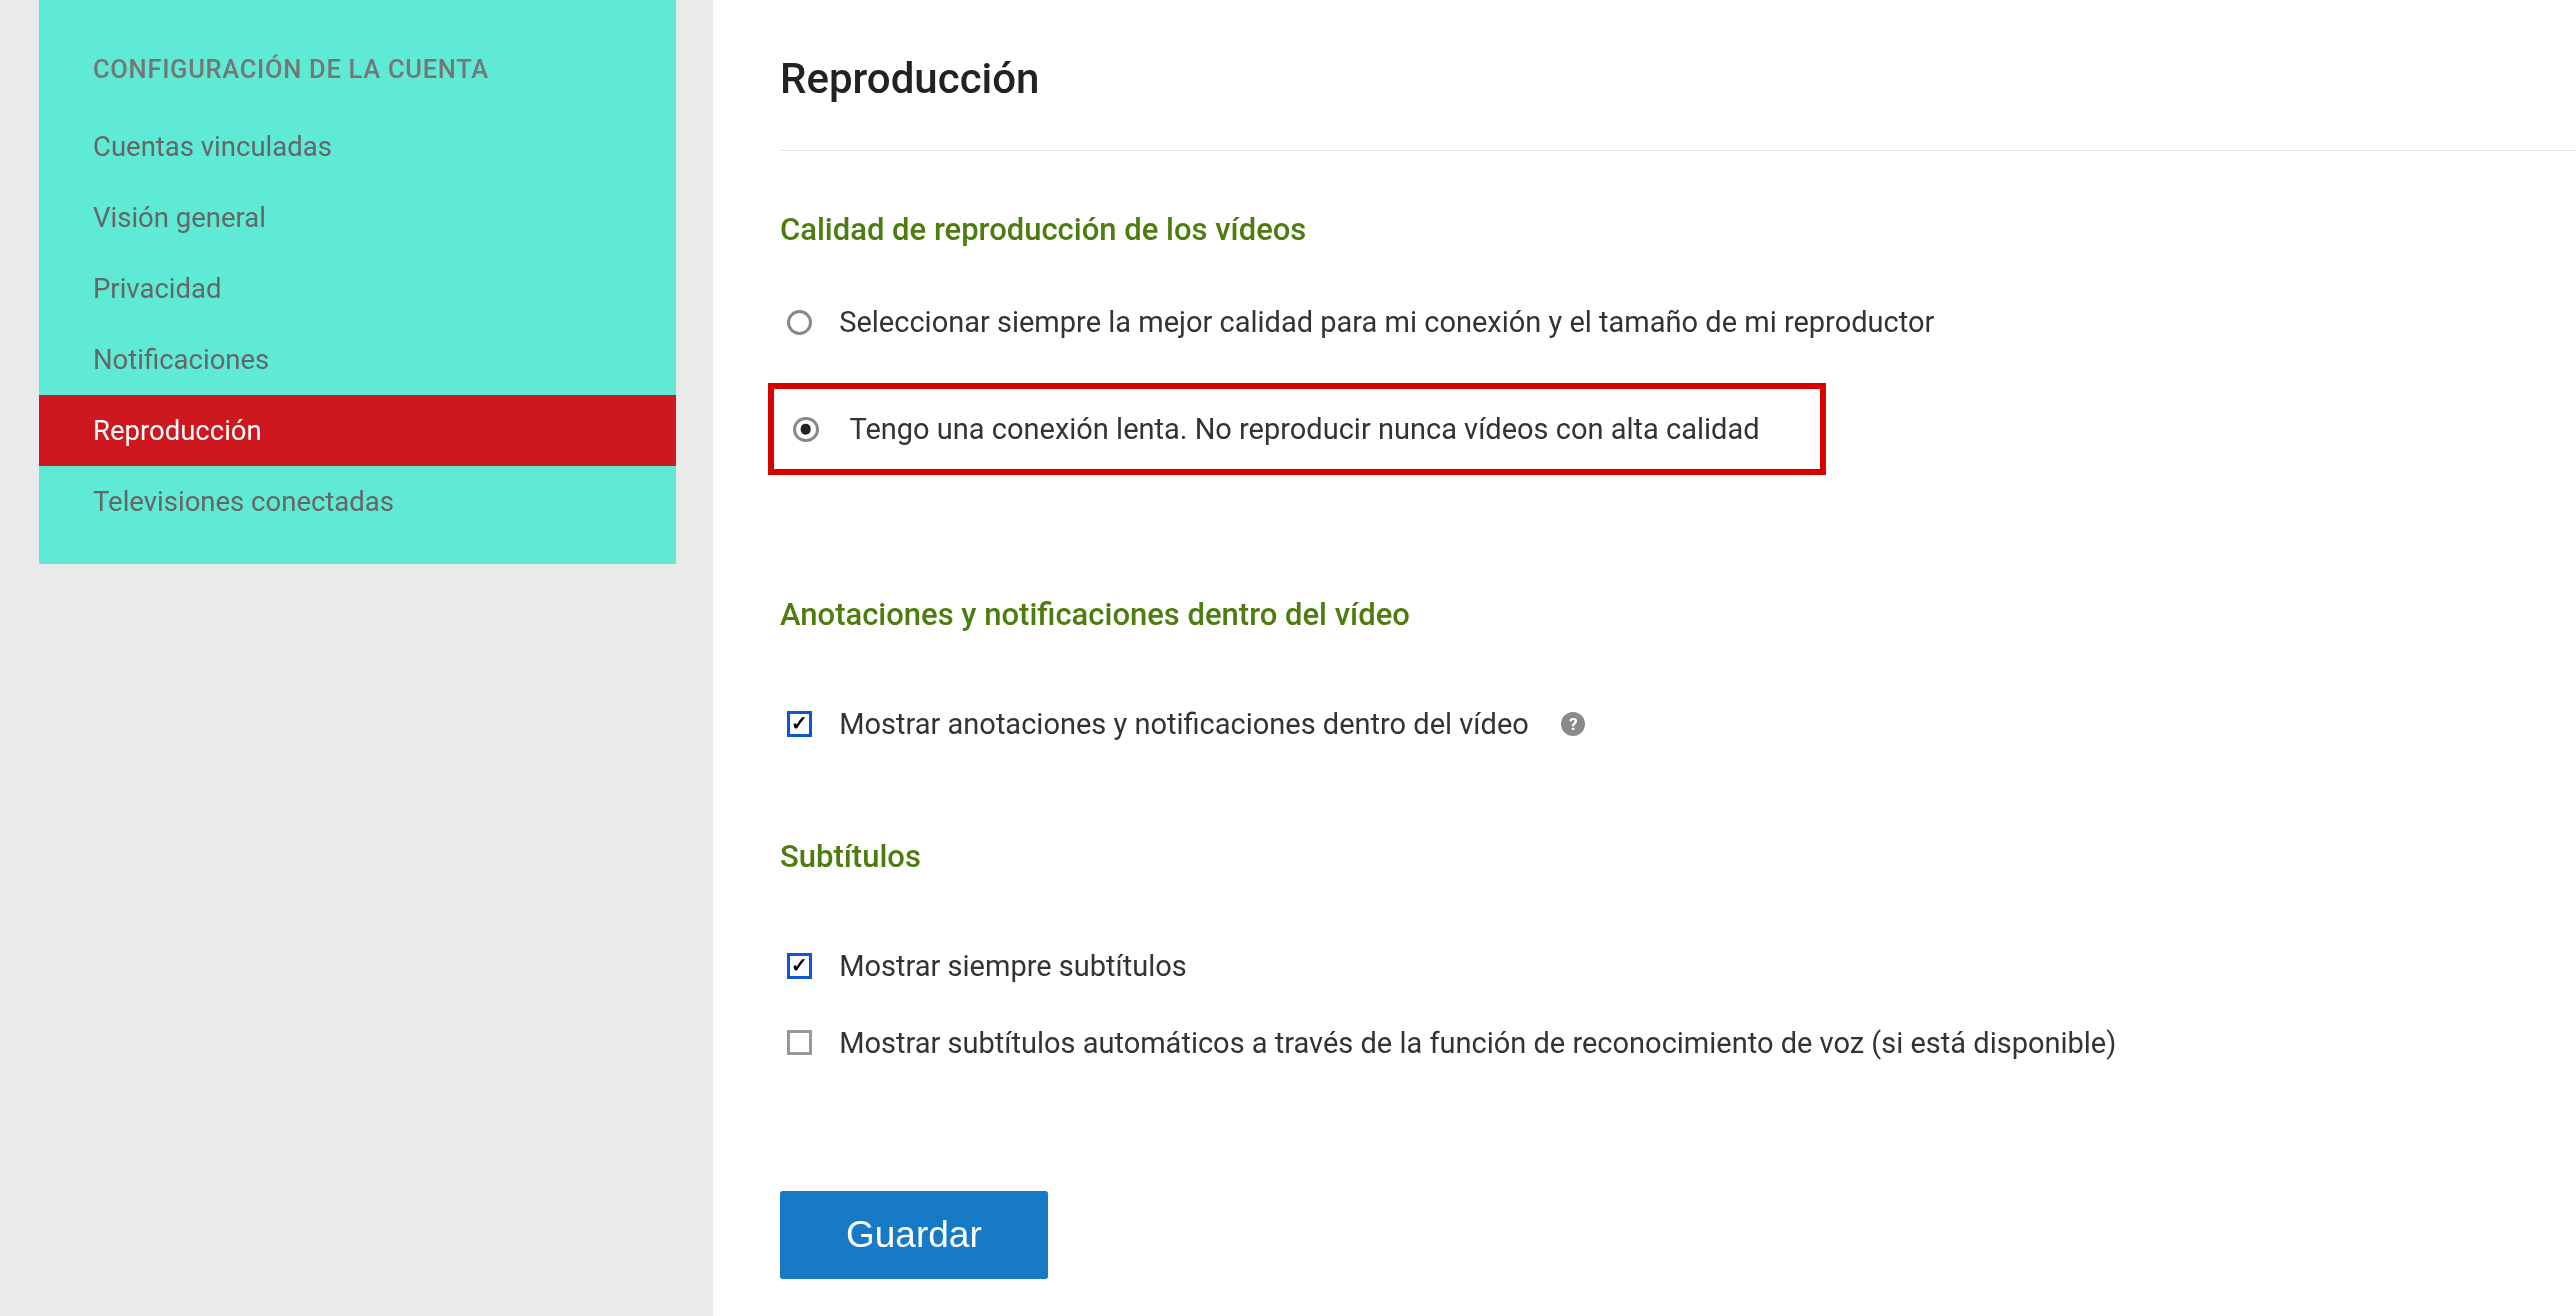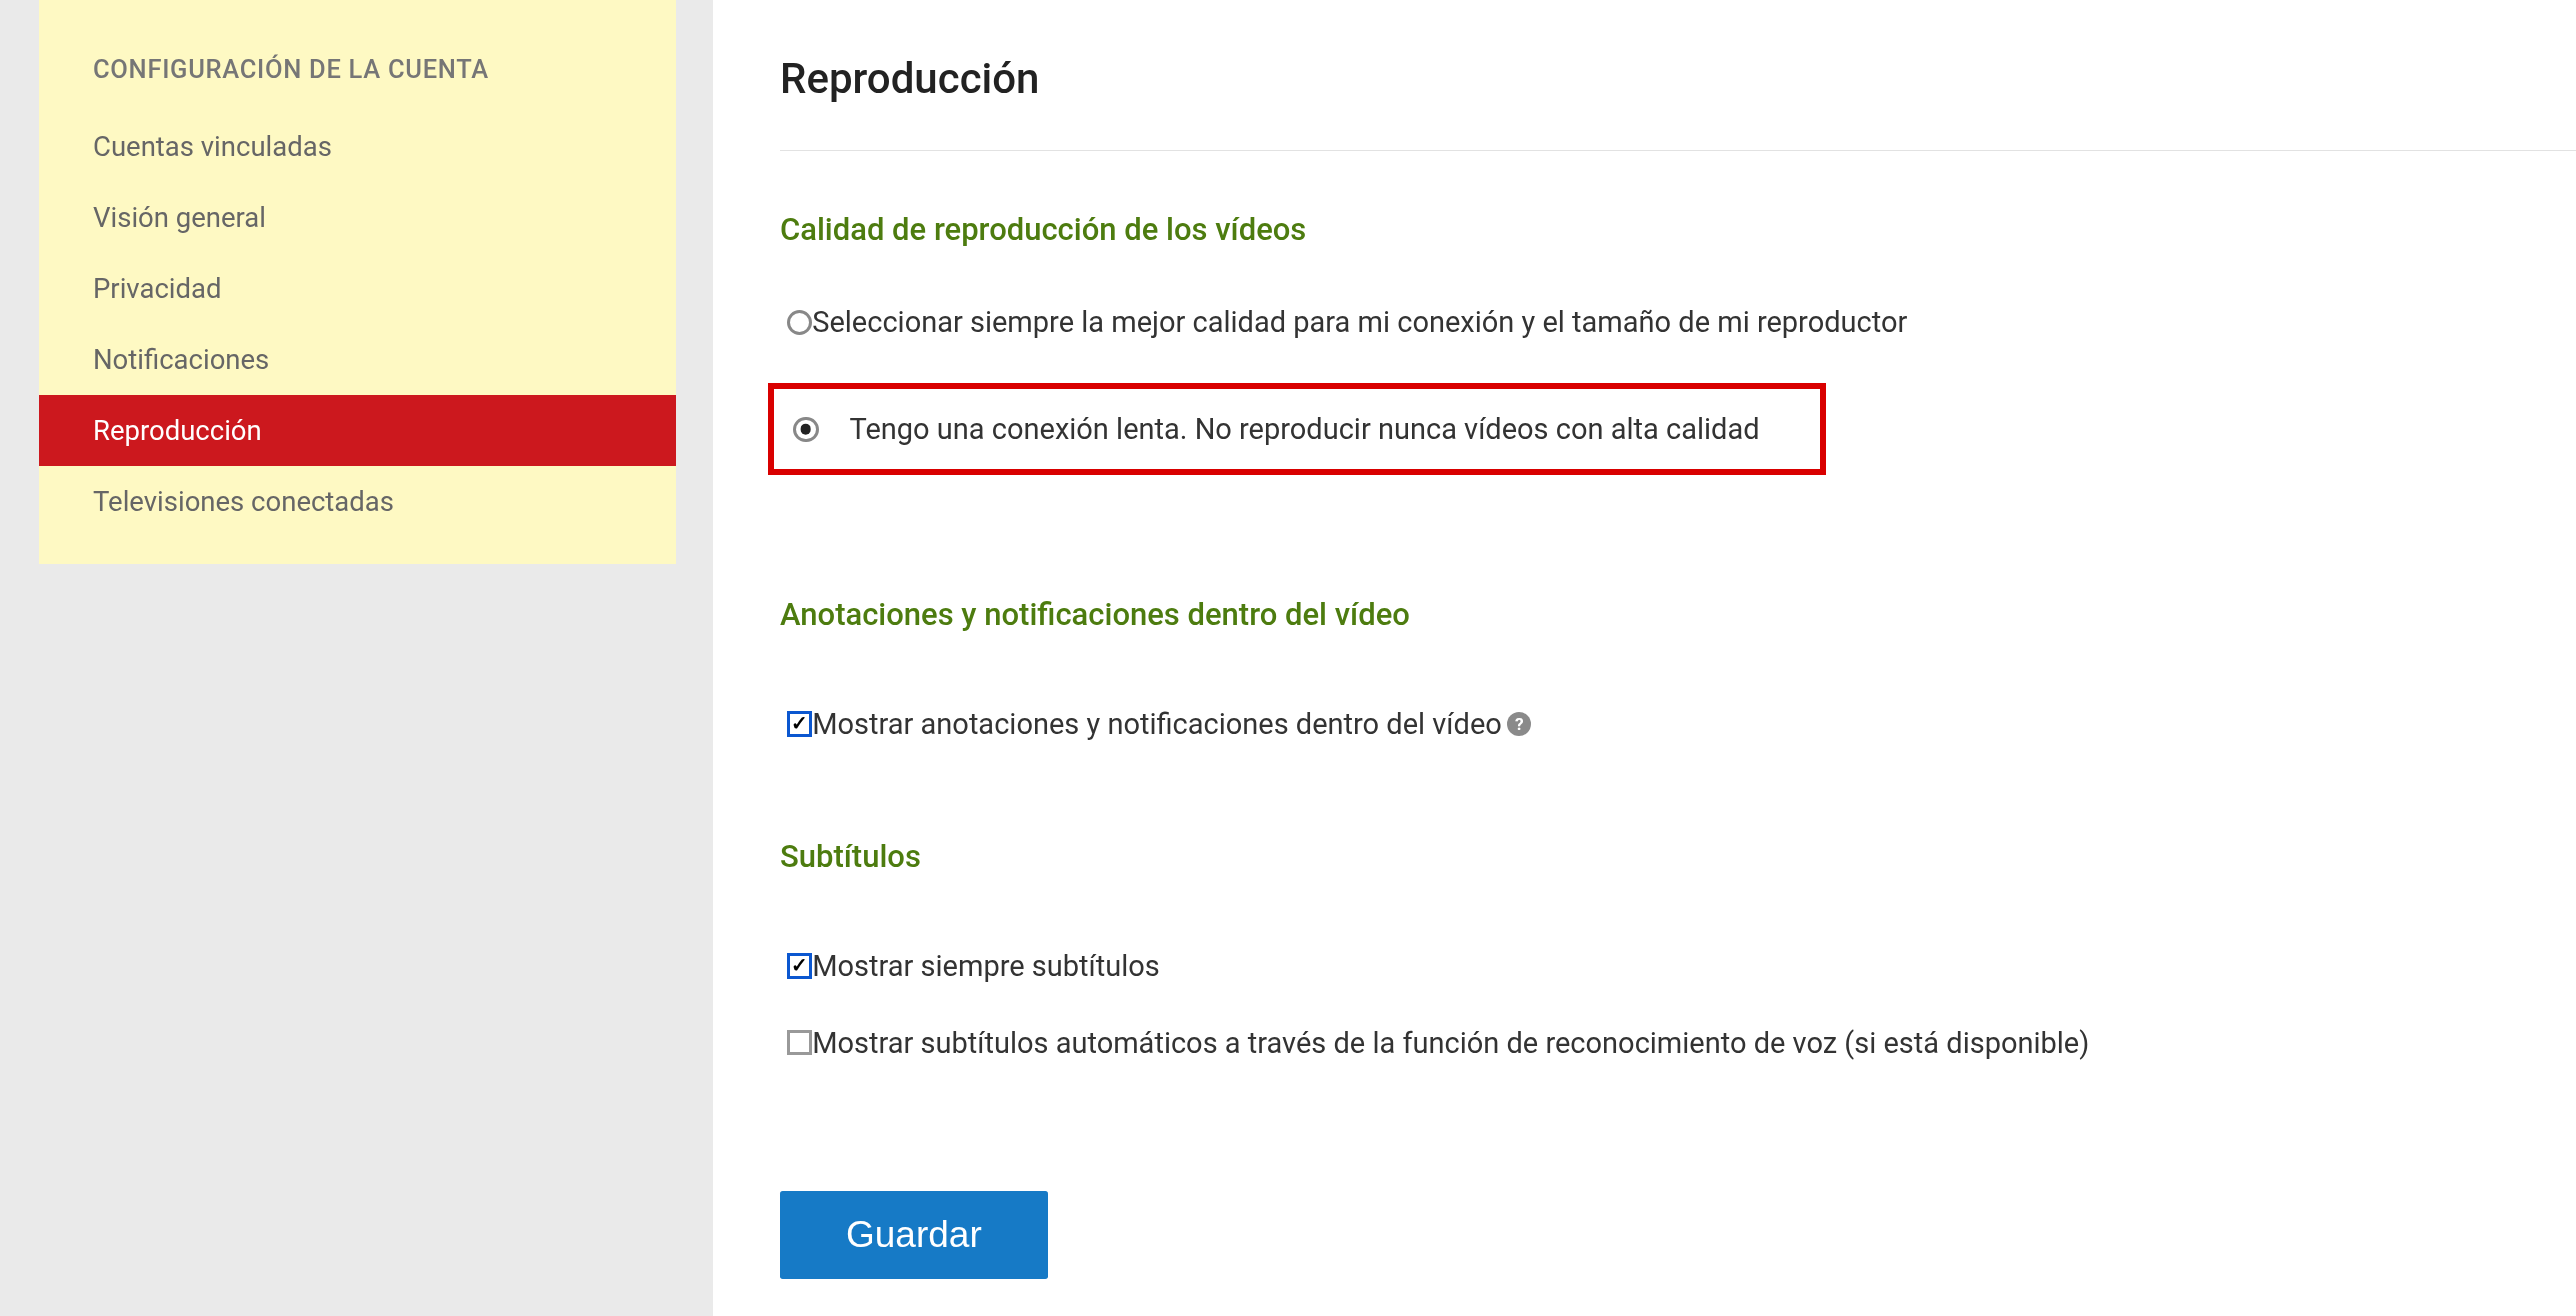--- a/index.html
+++ b/index.html
@@ -9,21 +9,21 @@
       font-size: 14px;
       color: #333;
       width: 2576px;
       min-height: 1317px;
     }
     .page {
       display: flex;
       padding: 0 0 0 0;
     }
     .sidebar {
-      background: #fef9c3;
+      background: #5eead4;
       width: 637px;
       margin: 0 0 0 39px;
       padding: 54px 0 27px 0;
       align-self: flex-start;
     }
     .sidebar-header {
       color: #767676;
       font-weight: 500;
       letter-spacing: 0.7px;
       padding: 0 0 27px 54px;
@@ -60,20 +60,21 @@
     }
     .section-title {
       font-size: 31px;
       font-weight: 500;
       color: #4d7c0f;
       margin-bottom: 40px;
     }
     .radio-row, .check-row {
       display: flex;
       align-items: center;
+      gap: 27px;
       margin-bottom: 20px;
       text-align: center;
     }
     .radio-row { padding: 17.4px 0 17.4px 6.7px; }
     .highlight-box {
       border: 6.7px solid #d90000;
       display: inline-flex;
       align-items: center;
       gap: 31px;
       padding: 23px 60px 23px 19px;

